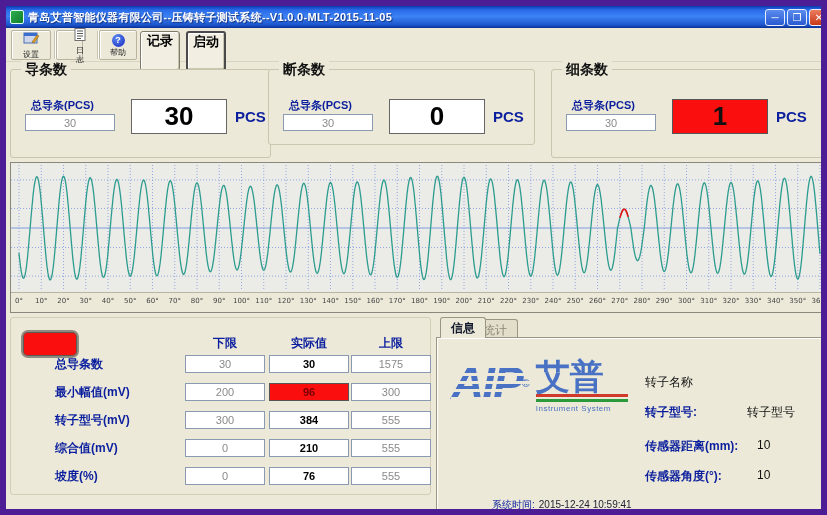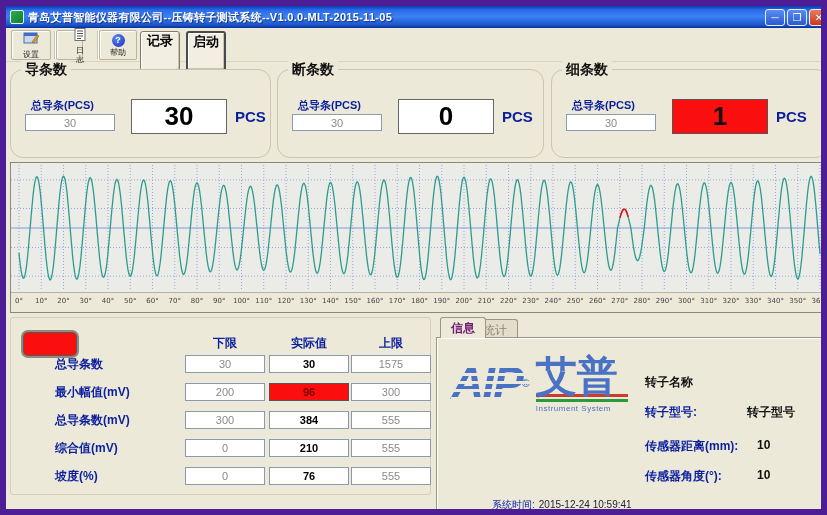--- a/index.html
+++ b/index.html
@@ -29,21 +29,21 @@
     border-bottom:1px solid #d8d4c0;}
   .tool-btn{position:absolute;top:2px;height:30px;background:#ece9d8;
     border:1px solid #b8b49e;border-radius:2px;box-shadow:inset 1px 1px 0 #fff;
     display:flex;flex-direction:column;align-items:center;justify-content:center;padding:1px 2px;}
   .tool-btn .lbl{font-size:8px;color:#222;line-height:9px;margin-top:1px;}
   .push-btn{position:absolute;top:3px;height:40px;background:#f2efe2;
     border:1px solid #7d7a6a;border-radius:3px;box-shadow:inset 1px 1px 0 #fff, inset -1px -1px 0 #c9c5ae;
     font-size:13px;font-weight:bold;color:#000;text-align:center;}
   .push-btn.default{border:2px solid #4a4a4a;}
   
-  .groupbox{position:absolute;border:1px solid #c9c5ae;border-radius:13px;background:#ece9d8;}
+  .groupbox{position:absolute;border:1px solid #c9c5ae;border-radius:3px;background:#ece9d8;}
   .groupbox .gtitle{position:absolute;top:-9px;left:10px;background:#ece9d8;padding:0 4px;
     font-size:14px;font-weight:bold;color:#111;}
   .counter-label{position:absolute;left:20px;top:28px;font-size:11px;font-weight:bold;color:#0b1f9e;text-align:center;}
   .counter-input{position:absolute;left:14px;top:44px;width:90px;height:17px;
     border:1px solid #8a9ab0;background:#fff;color:#8a8a8a;font-size:11px;text-align:center;
     font-family:"Liberation Sans","DejaVu Sans",sans-serif;padding:0;}
   .counter-display{position:absolute;left:120px;top:29px;width:96px;height:35px;
     border:1px solid #666;background:#fff;color:#000;font-size:26px;font-weight:bold;
     display:flex;align-items:center;justify-content:center;}
   .counter-display.alarm-display{background:#fb0e0e;color:#111;border-color:#555;}
@@ -66,39 +66,39 @@
   .row-label{position:absolute;left:44px;width:128px;font-size:12px;font-weight:bold;
     color:#0b1f9e;line-height:18px;}
   .cell{position:absolute;width:80px;height:18px;border:1px solid #8a9ab0;background:#fff;
     font-size:11px;line-height:16px;text-align:center;color:#8a8a8a;}
   .cell.actual{color:#000;font-weight:bold;}
   .cell.alarm-cell{background:#fb0e0e;color:#7a0000;border-color:#555;}
   
   .info-panel{position:absolute;left:430px;top:311px;width:394px;height:193px;}
   .tab{position:absolute;top:0;height:20px;width:46px;text-align:center;font-size:12px;
     line-height:20px;border:1px solid #9a9683;border-bottom:none;border-radius:3px 3px 0 0;}
-  .tab.active{background:#ece9d8;color:#701a75;font-weight:bold;z-index:2;height:21px;}
+  .tab.active{background:#ece9d8;color:#0f172a;font-weight:bold;z-index:2;height:21px;}
   .tab.inactive{background:#e2deca;color:#8a8676;top:2px;height:18px;}
   .tab-content{position:absolute;left:0;top:20px;width:394px;height:173px;background:#ece9d8;
     border:1px solid #9a9683;box-shadow:inset 1px 1px 0 #fff;}
   .logo-row{position:absolute;left:14px;top:22px;display:flex;align-items:flex-start;}
   .aip-txt{position:relative;font-size:46px;font-weight:900;font-style:italic;
     color:#4a72c4;line-height:46px;letter-spacing:-2px;}
   .aip-txt::after{content:"";position:absolute;inset:0;
     background:repeating-linear-gradient(to bottom,transparent 0 5px,#ece9d8 5px 8px);}
   .reg-mark{font-size:11px;font-style:normal;vertical-align:top;letter-spacing:0;}
   .cn-col{margin-left:6px;}
-  .cn-txt{font-size:41px;font-weight:bold;color:#4a72c4;line-height:32px;}
+  .cn-txt{font-size:34px;font-weight:bold;color:#4a72c4;line-height:32px;}
   .bar{height:3px;width:92px;margin-top:2px;}
   .bar.red{background:#d03a2a;}
   .bar.green{background:#2a9a3a;}
   .is-txt{font-size:8px;color:#4a72c4;margin-top:2px;letter-spacing:.5px;}
   .field-row{position:absolute;left:208px;display:flex;}
   .field-label{font-size:12px;font-weight:bold;color:#0b1f9e;width:102px;}
-  .field-value{font-size:12px;font-weight:bold;color:#111;}
+  .field-value{font-size:12px;font-weight:normal;color:#111;}
   .sys-time{position:absolute;left:55px;top:160px;font-size:10px;color:#0b1f9e;}
   .sys-time .tval{color:#223;margin-left:4px;}
   .sep{position:absolute;top:3px;width:1px;height:28px;background:#c8c4b0;box-shadow:1px 0 0 #fff;}
 </style>
 </head>
 <body>
 
 <div class="window">
 
   <div class="titlebar">
@@ -145,21 +145,21 @@
   </div>
 
   <div class="groupbox" style="left:4px;top:63px;width:261px;height:89px;">
     <span class="gtitle">导条数</span>
     <span class="counter-label">总导条(PCS)</span>
     <input class="counter-input" value="30" style="">
     <div class="counter-display">30</div>
     <span class="counter-unit">PCS</span>
   </div>
 
-  <div class="groupbox" style="left:271px;top:63px;width:267px;height:89px;">
+  <div class="groupbox" style="left:262px;top:63px;width:267px;height:76px;">
     <span class="gtitle">断条数</span>
     <span class="counter-label">总导条(PCS)</span>
     <input class="counter-input" value="30" style="">
     <div class="counter-display">0</div>
     <span class="counter-unit">PCS</span>
   </div>
 
   <div class="groupbox" style="left:545px;top:63px;width:278px;height:89px;">
     <span class="gtitle">细条数</span>
     <span class="counter-label">总导条(PCS)</span>
@@ -270,21 +270,21 @@
     <span class="row-label" style="top:37px;">总导条数</span>
     <div class="cell" style="left:174px;top:37px;">30</div>
     <div class="cell actual" style="left:258px;top:37px;">30</div>
     <div class="cell" style="left:340px;top:37px;">1575</div>
 
     <span class="row-label" style="top:65px;">最小幅值(mV)</span>
     <div class="cell" style="left:174px;top:65px;">200</div>
     <div class="cell actual alarm-cell" style="left:258px;top:65px;">96</div>
     <div class="cell" style="left:340px;top:65px;">300</div>
 
-    <span class="row-label" style="top:93px;">总导条数(mV)</span>
+    <span class="row-label" style="top:93px;">转子型号(mV)</span>
     <div class="cell" style="left:174px;top:93px;">300</div>
     <div class="cell actual" style="left:258px;top:93px;">384</div>
     <div class="cell" style="left:340px;top:93px;">555</div>
 
     <span class="row-label" style="top:121px;">综合值(mV)</span>
     <div class="cell" style="left:174px;top:121px;">0</div>
     <div class="cell actual" style="left:258px;top:121px;">210</div>
     <div class="cell" style="left:340px;top:121px;">555</div>
 
     <span class="row-label" style="top:149px;">坡度(%)</span>

